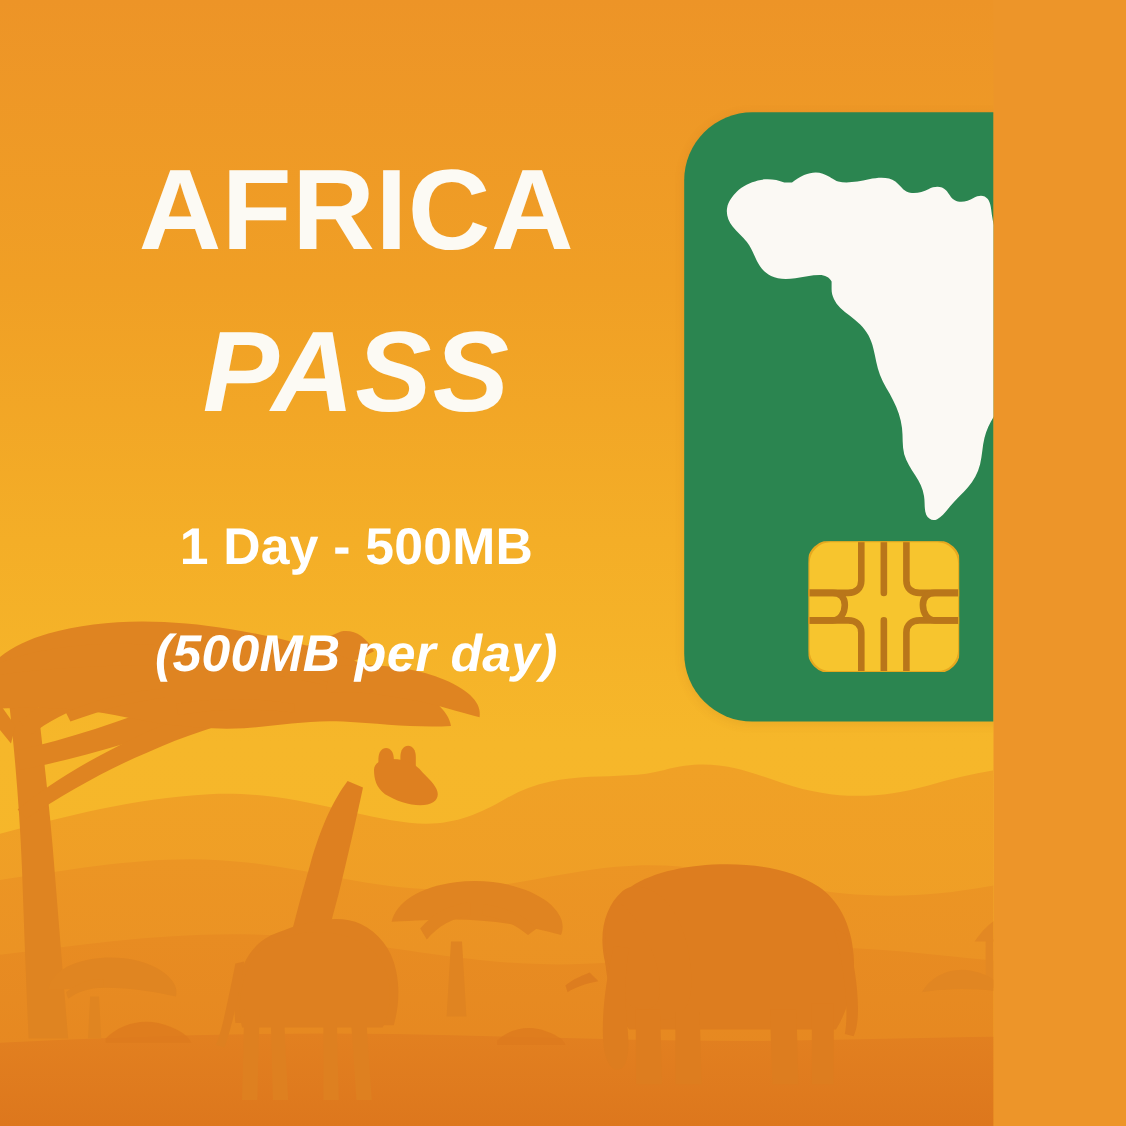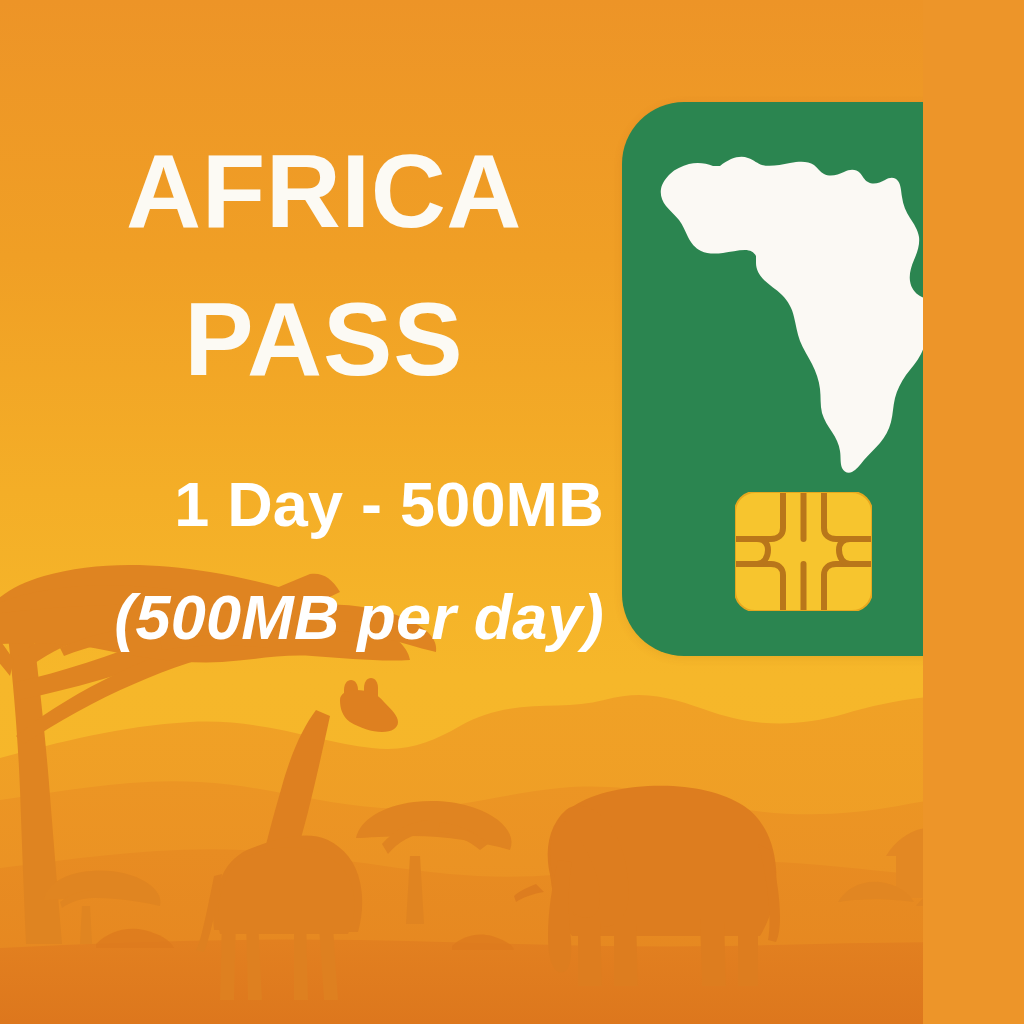--- a/index.html
+++ b/index.html
@@ -21,21 +21,20 @@
     height: 1024px;
     overflow: hidden;
     background: linear-gradient(180deg,
                 #ED9427 0%,
                 #F0A025 24%,
                 #F4AE27 46%,
                 #F6B72A 62%,
                 #F5B72B 72%,
                 #EE9E25 84%,
                 #E58420 100%);
-    padding-left: 20px;
   }
 
   
   #scenery {
     position: absolute;
     inset: 0;
     width: 1024px;
     height: 1024px;
     display: block;
   }
@@ -55,33 +54,32 @@
     font-family: "Liberation Sans", sans-serif;
     font-weight: bold;
     font-size: 104px;
     line-height: 1.42;
     letter-spacing: 0.5px;
     color: #FCFAF4;
     margin: 0;
     white-space: nowrap;
   }
 
-  #title-pass { letter-spacing: 1px; }
+  #title-pass { letter-spacing: 1px; font-style: italic; }
 
   .sub-line {
     display: block;
     font-family: "Liberation Sans", sans-serif;
     font-weight: bold;
-    font-size: 63px;
+    font-size: 47px;
     line-height: 1.0;
     letter-spacing: 0.2px;
     color: #FFFFFF;
     white-space: nowrap;
-    margin: 16px;
-    text-align: right;
+    margin: 0;
   }
   #sub-primary { margin-top: 60px; }
   #sub-secondary { margin-top: 50px; font-style: italic; }
 
   
   #sim-card {
     position: absolute;
     left: 622px;
     top: 102px;
     width: 364px;

